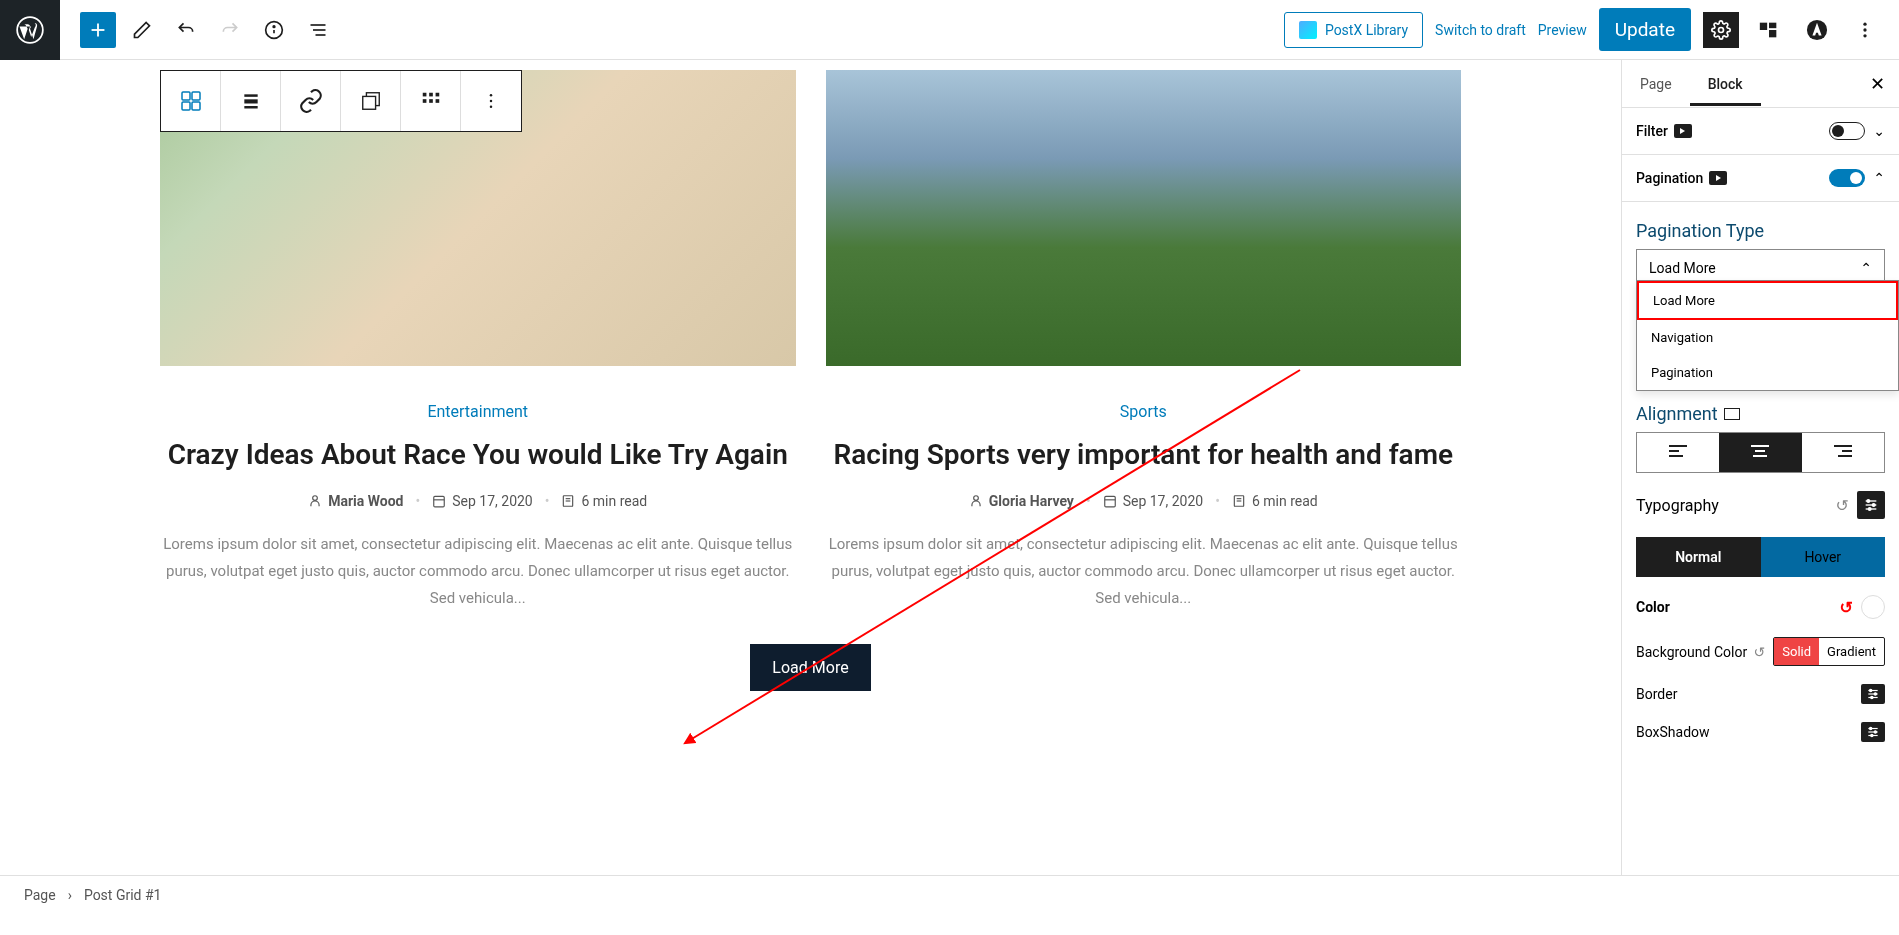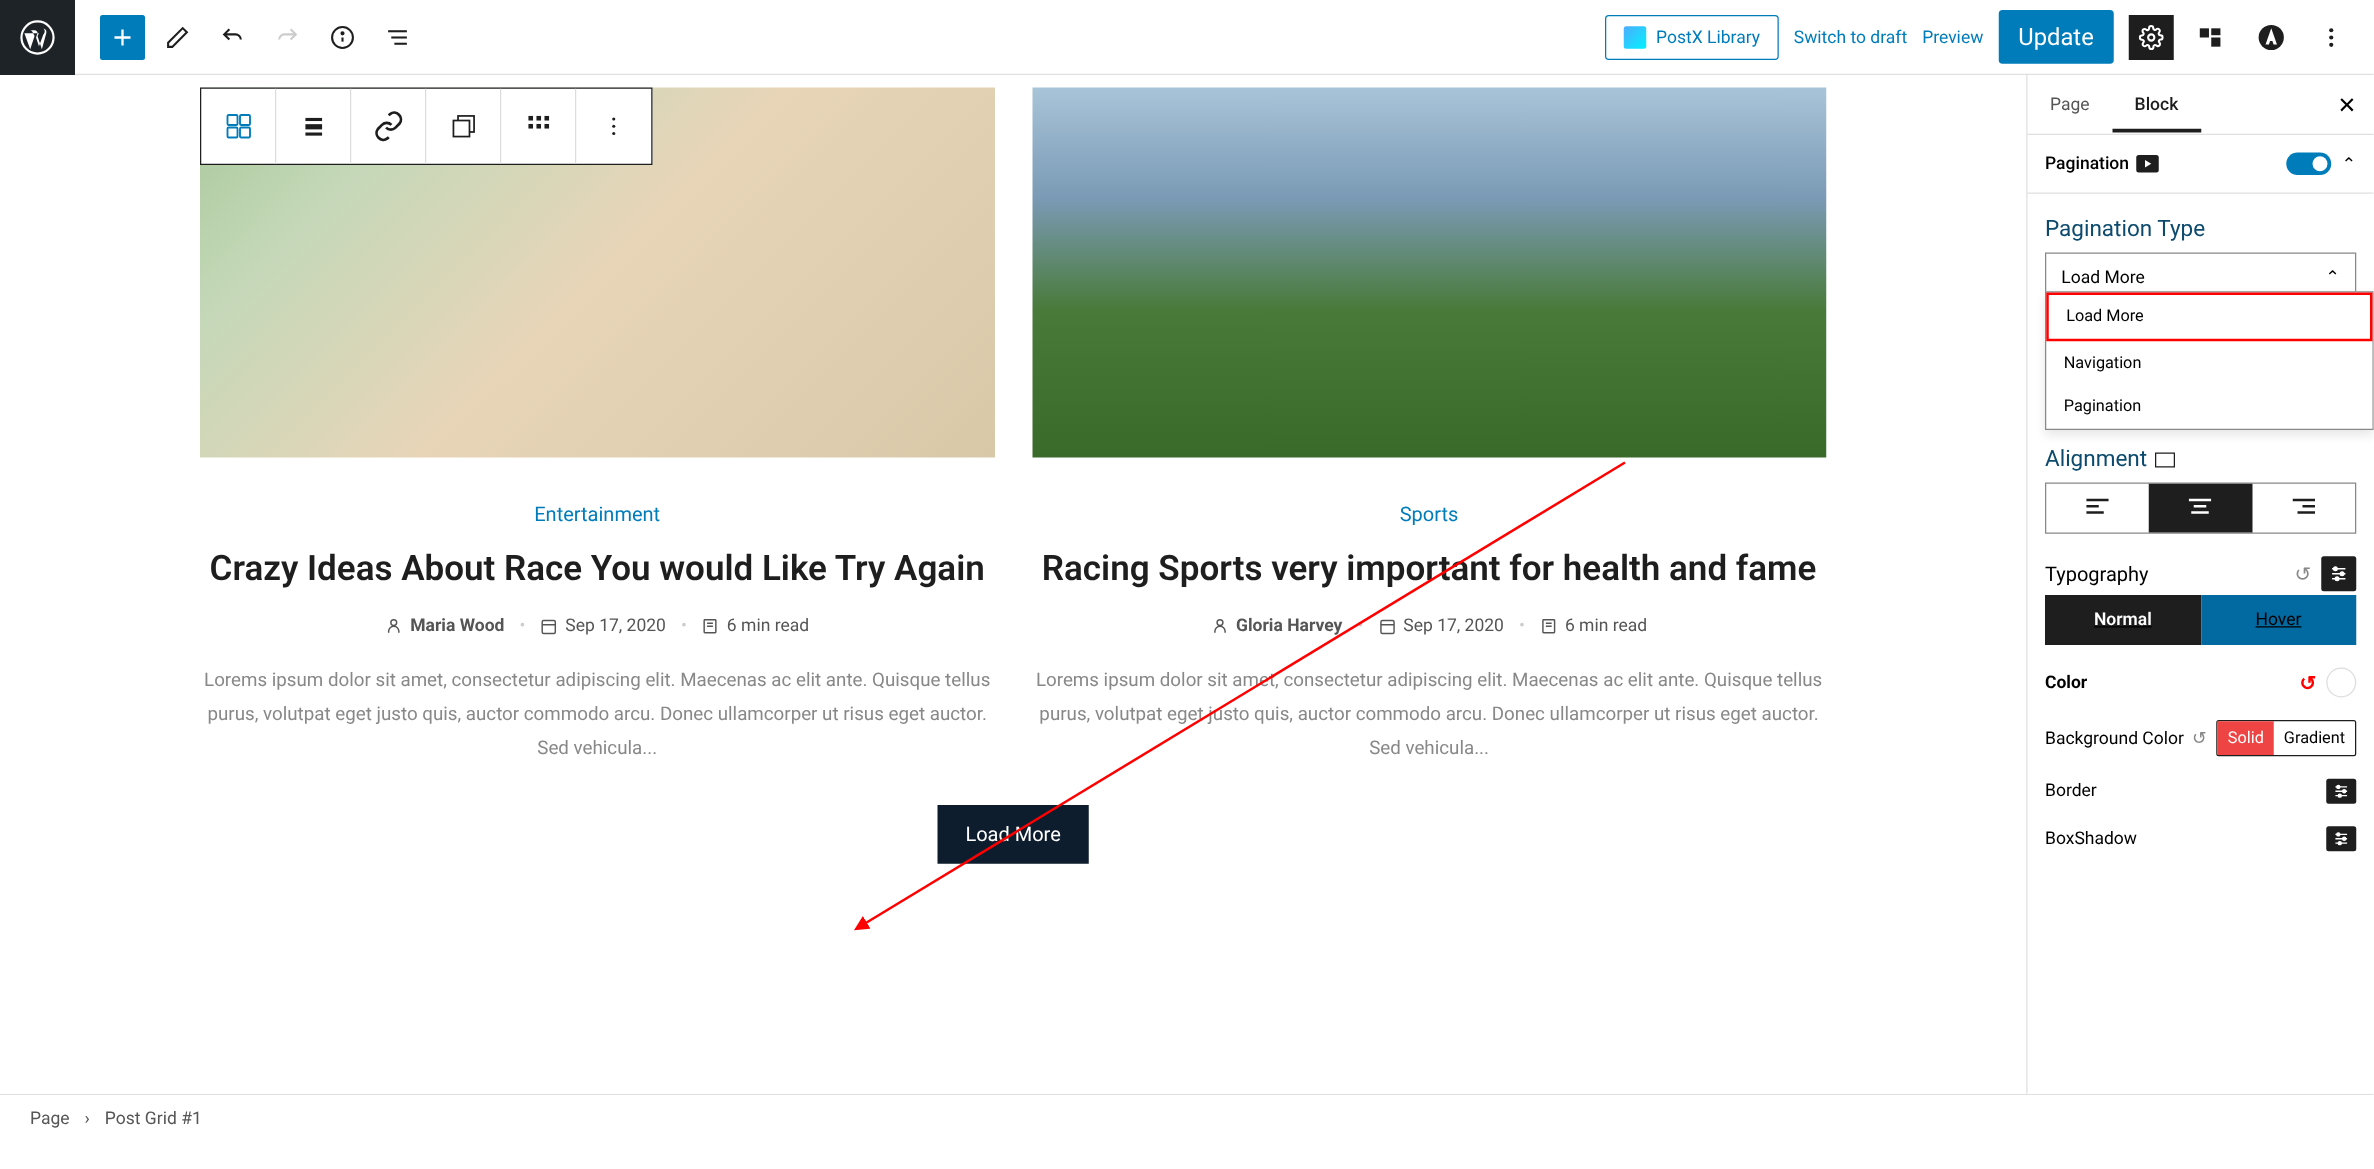--- a/index.html
+++ b/index.html
@@ -68,21 +68,21 @@
 .dropdown-item.selected { border: 2px solid red; }
 
 .align-row { display: flex; border: 1px solid #888; margin-top: 8px; }
 .align-item { flex: 1; padding: 10px; text-align: center; cursor: pointer; }
 .align-item.active { background: #1e1e1e; color: #fff; }
 
 .typo-row { display: flex; align-items: center; margin-top: 18px; }
 .typo-row .reset { margin-left: auto; color: #888; cursor: pointer; }
 .typo-edit { width: 28px; height: 28px; background: #1e1e1e; color: #fff; display: flex; align-items: center; justify-content: center; margin-left: 8px; cursor: pointer; border-radius: 2px; }
 
-.state-tabs { display: flex; margin-top: 3px; text-decoration: underline; }
+.state-tabs { display: flex; margin-top: 18px; }
 .state-tab { flex: 1; padding: 12px; text-align: center; font-size: 14px; cursor: pointer; background: #0369a1; }
 .state-tab.active { background: #1e1e1e; color: #fff; font-weight: 600; }
 
 .color-row { display: flex; align-items: center; margin-top: 18px; font-size: 14px; font-weight: bold; }
 .reset-icon { margin-left: auto; color: red; cursor: pointer; font-size: 16px; }
 .color-circle { width: 24px; height: 24px; border-radius: 50%; border: 1px solid #ddd; margin-left: 8px; cursor: pointer; background: #fff; }
 
 .bg-row { display: flex; align-items: center; margin-top: 18px; font-size: 14px; }
 .bg-toggle { margin-left: auto; display: flex; border: 1px solid #1e1e1e; border-radius: 2px; }
 .bg-opt { padding: 6px 8px; font-size: 13px; cursor: pointer; }
@@ -307,20 +307,28 @@
     </svg>
   </div>
 
   <div class="sidebar">
     <div class="tabs">
       <div class="tab">Page</div>
       <div class="tab active">Block</div>
       <div class="close-panel">✕</div>
     </div>
 
+    <div class="panel-row">
+      <span class="label">
+          <span>Filter</span>
+          <span class="play-icon"></span>
+        </span>
+      <div class="toggle off"></div>
+      <span class="chevron">⌄</span>
+    </div>
 
     <div class="panel-row">
       <span class="label">
           <span>Pagination</span>
           <span class="play-icon"></span>
         </span>
       <div class="toggle on"></div>
       <span class="chevron">⌃</span>
     </div>
 

